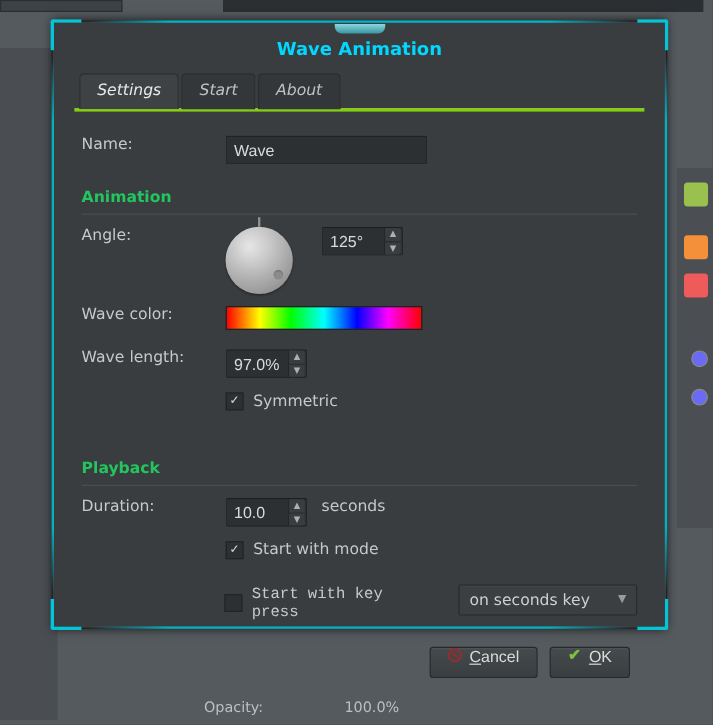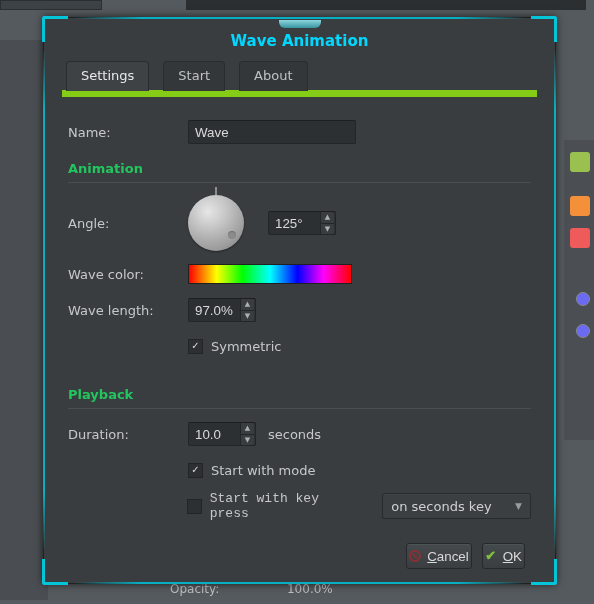--- a/index.html
+++ b/index.html
@@ -27,21 +27,21 @@
   .c4 { top:292px; background:#6a6af5; border:1px solid #888; border-radius:50%; width:14px; height:14px;}
   .c5 { top:324px; background:#6a6af5; border:1px solid #888; border-radius:50%; width:14px; height:14px;}
   .bg-bottom { position:absolute; left:170px; bottom:8px; color:#bfbfbf; font-size:12px; }
 
   
   .dialog {
     position: absolute;
     left: 43px;
     top: 17px;
     width: 513px;
-    height: 567px;
+    height: 507px;
     background: #393d40;
     border: 1px solid #1e2122;
     box-shadow: 0 0 8px rgba(0,0,0,0.7);
   }
   
   .corner { position:absolute; width:26px; height:26px; border:3px solid #04c5d8; }
   .corner.tl { left:-2px; top:-2px; border-right:none; border-bottom:none; border-radius:3px 0 0 0;}
   .corner.tr { right:-2px; top:-2px; border-left:none; border-bottom:none; border-radius:0 3px 0 0;}
   .corner.bl { left:-2px; bottom:-2px; border-right:none; border-top:none; border-radius:0 0 0 3px;}
   .corner.br { right:-2px; bottom:-2px; border-left:none; border-top:none; border-radius:0 0 3px 0;}
@@ -57,36 +57,36 @@
     text-align: center;
     color: #00d8ff;
     font-weight: bold;
     font-size: 15px;
     padding: 14px 0 10px;
   }
 
   .content { padding: 0 18px 14px 18px; }
 
   
-  .tabs { display:flex; gap:14px; border-bottom:7px solid #84cc16; padding-left:4px;}
+  .tabs { display:flex; gap:2px; border-bottom:3px solid #84cc16; padding-left:4px;font-style:italic;}
   .tab {
     padding: 6px 14px 7px;
     background: #343739;
     border: 1px solid #2a2d2f;
     border-bottom: none;
     border-radius: 4px 4px 0 0;
     color: #bfc2c2;
     cursor: pointer;
     position:relative;
     top:1px;
   }
   .tab.active { background:#3e4244; color:#e7e9e9; border-bottom:1px solid #3e4244;}
   .pane { padding: 14px 6px 4px 6px; }
 
-  .row { display:flex; align-items:center; margin: 6px 0; min-height:30px;}
+  .row { display:flex; align-items:flex-start; margin: 6px 0; min-height:30px;}
   .label { width: 120px; color:#c7c9c9; }
   .section { font-weight:bold; color:#22c55e; margin-top:14px; margin-bottom:6px;}
   .hr { border:none; border-top:1px solid #4a4e50; margin:6px 0 10px;}
 
   input[type=text], .spin {
     background:#2d3032;
     border:1px solid #232627;
     border-top-color:#1c1e1f;
     color:#d9dada;
     height:24px;
@@ -134,22 +134,22 @@
     display:flex; align-items:center; justify-content:space-between;
     padding:0 8px; color:#cfd1d1; border-radius:2px; cursor:pointer;
     box-shadow: inset 0 1px 0 rgba(255,255,255,0.03);
   }
   .combo .arr { font-size:9px; color:#9a9c9c;}
 
   .btnbar { display:flex; justify-content:flex-end; gap:10px; margin-top:22px; padding-right:6px;}
   .btn {
     background:linear-gradient(#454a4c,#3a3e40);
     border:1px solid #25292b; border-radius:3px;
-    height:26px; padding:0 2px;
-    display:inline-flex; align-items:center; gap:6px;
+    height:26px; padding:0 14px;
+    display:inline-flex; align-items:flex-start; gap:6px;
     color:#d9dada; cursor:pointer;
     box-shadow: inset 0 1px 0 rgba(255,255,255,0.05);
   }
   .btn .ic { width:12px; height:12px; display:inline-block;}
   .ic-cancel { border:2px solid #8c2f33; border-radius:50%; position:relative;}
   .ic-cancel::after{content:""; position:absolute; left:1px; right:1px; top:3px; height:2px; background:#8c2f33; transform:rotate(45deg);}
   .ic-ok { color:#7fbf3f; font-weight:bold; font-size:13px; line-height:12px;}
   .u { text-decoration: underline; }
   .suffix { margin-left:12px; color:#c7c9c9;}
 </style>

